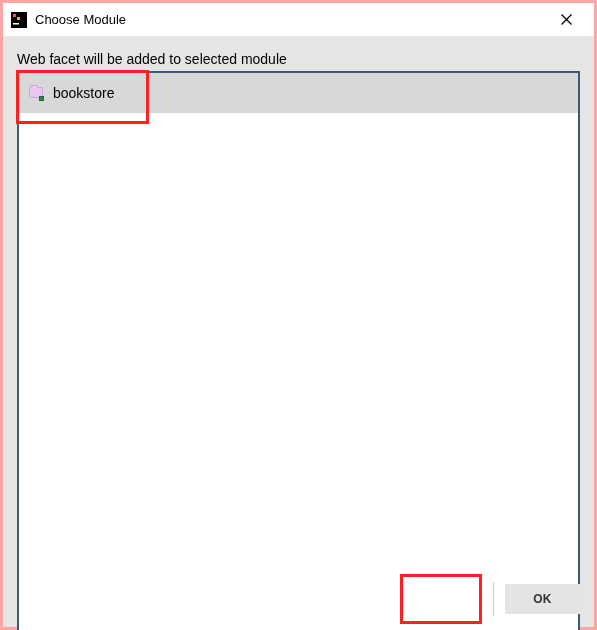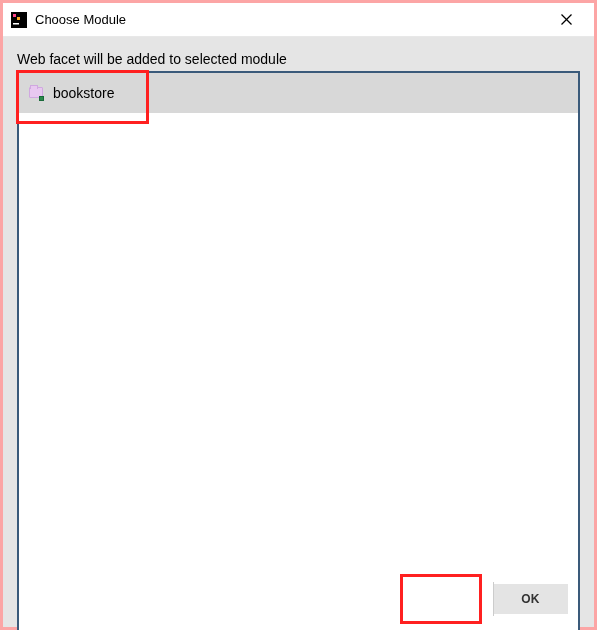--- a/index.html
+++ b/index.html
@@ -123,21 +123,21 @@
       border: 3px solid #ff2020;
       pointer-events: none;
       top: -3px;
       left: -3px;
       width: 133px;
       height: 54px;
     }
     .button-bar {
       position: absolute;
       bottom: 0;
-      right: 12px;
+      right: 0;
       height: 56px;
       display: flex;
       align-items: center;
       justify-content: flex-start;
       padding: 0 14px;
       gap: 8px;
     }
     .btn {
       min-width: 75px;
       height: 30px;

